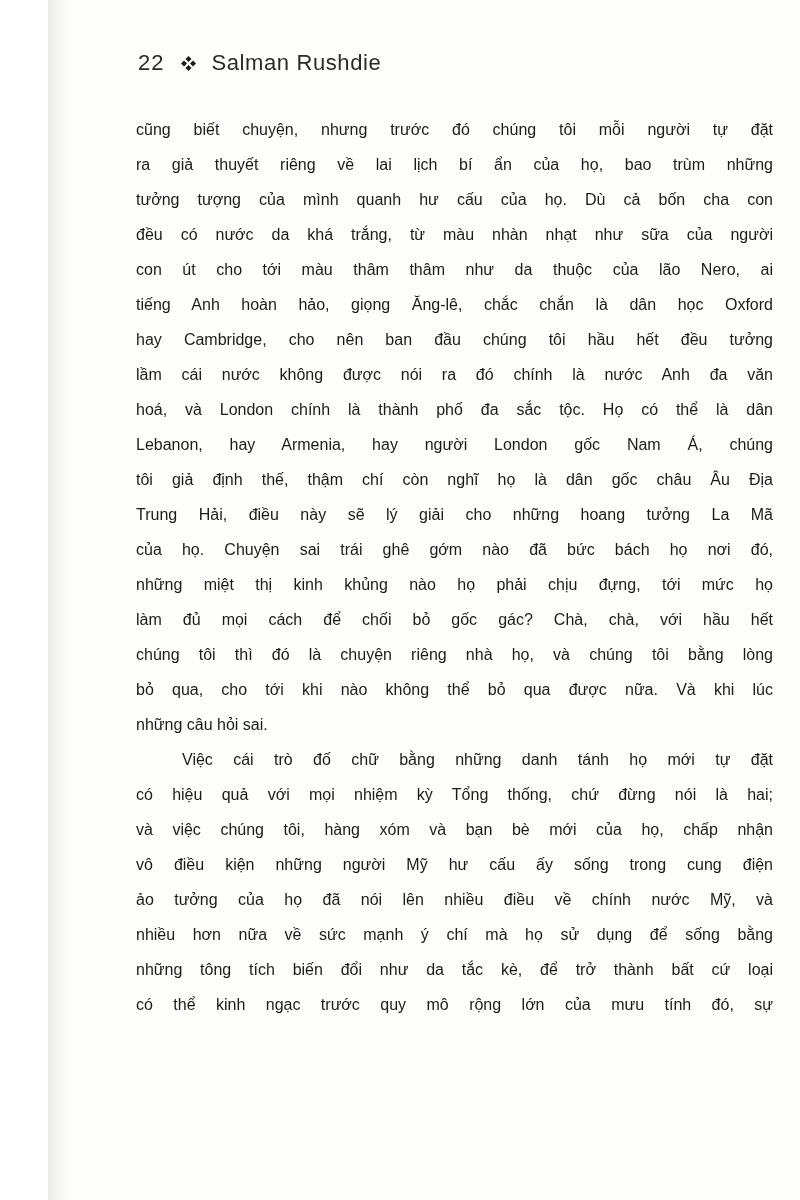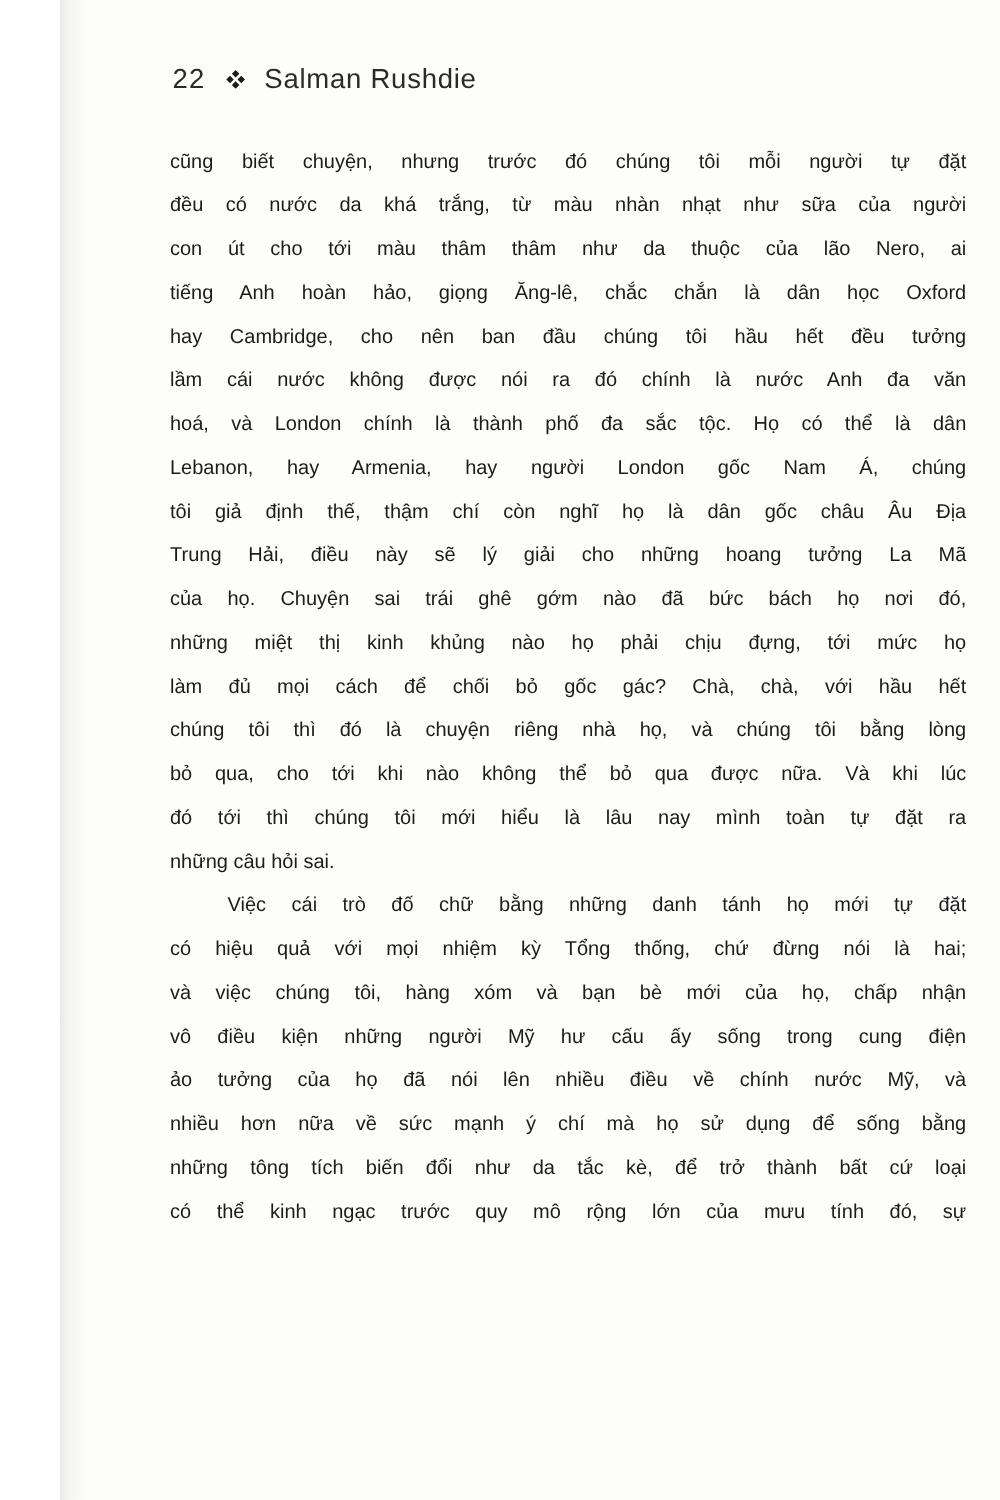--- a/index.html
+++ b/index.html
@@ -83,35 +83,36 @@
         </g>
       </svg>
     </span>
     <span class="title">Salman Rushdie</span>
   </div>
 
   <div class="text-block">
 
   <div class="para">
         <div class="line">cũng biết chuyện, nhưng trước đó chúng tôi mỗi người tự đặt</div>
+        <div class="line">ra giả thuyết riêng về lai lịch bí ẩn của họ, bao trùm những</div>
+        <div class="line">tưởng tượng của mình quanh hư cấu của họ. Dù cả bốn cha con</div>
         <div class="line">đều có nước da khá trắng, từ màu nhàn nhạt như sữa của người</div>
         <div class="line">con út cho tới màu thâm thâm như da thuộc của lão Nero, ai</div>
         <div class="line">tiếng Anh hoàn hảo, giọng Ăng-lê, chắc chắn là dân học Oxford</div>
         <div class="line">hay Cambridge, cho nên ban đầu chúng tôi hầu hết đều tưởng</div>
         <div class="line">lầm cái nước không được nói ra đó chính là nước Anh đa văn</div>
         <div class="line">hoá, và London chính là thành phố đa sắc tộc. Họ có thể là dân</div>
         <div class="line">Lebanon, hay Armenia, hay người London gốc Nam Á, chúng</div>
         <div class="line">tôi giả định thế, thậm chí còn nghĩ họ là dân gốc châu Âu Địa</div>
         <div class="line">Trung Hải, điều này sẽ lý giải cho những hoang tưởng La Mã</div>
         <div class="line">của họ. Chuyện sai trái ghê gớm nào đã bức bách họ nơi đó,</div>
         <div class="line">những miệt thị kinh khủng nào họ phải chịu đựng, tới mức họ</div>
         <div class="line">làm đủ mọi cách để chối bỏ gốc gác? Chà, chà, với hầu hết</div>
         <div class="line">chúng tôi thì đó là chuyện riêng nhà họ, và chúng tôi bằng lòng</div>
         <div class="line">bỏ qua, cho tới khi nào không thể bỏ qua được nữa. Và khi lúc</div>
-        <div class="line">đó tới thì chúng tôi mới hiểu là lâu nay mình toàn tự đặt ra</div>
         <div class="line flush-last">những câu hỏi sai.</div>
       </div>
       <div class="para">
         <div class="line indent">Việc cái trò đố chữ bằng những danh tánh họ mới tự đặt</div>
         <div class="line">có hiệu quả với mọi nhiệm kỳ Tổng thống, chứ đừng nói là hai;</div>
         <div class="line">và việc chúng tôi, hàng xóm và bạn bè mới của họ, chấp nhận</div>
         <div class="line">vô điều kiện những người Mỹ hư cấu ấy sống trong cung điện</div>
         <div class="line">ảo tưởng của họ đã nói lên nhiều điều về chính nước Mỹ, và</div>
         <div class="line">nhiều hơn nữa về sức mạnh ý chí mà họ sử dụng để sống bằng</div>
         <div class="line">những tông tích biến đổi như da tắc kè, để trở thành bất cứ loại</div>

